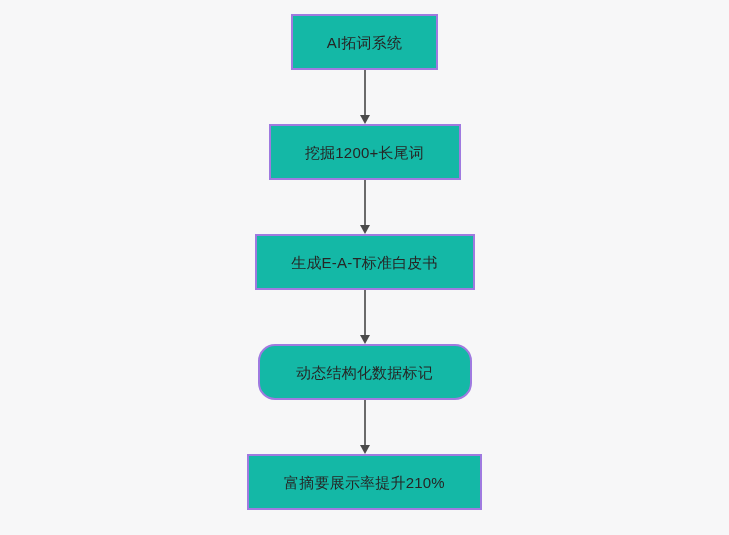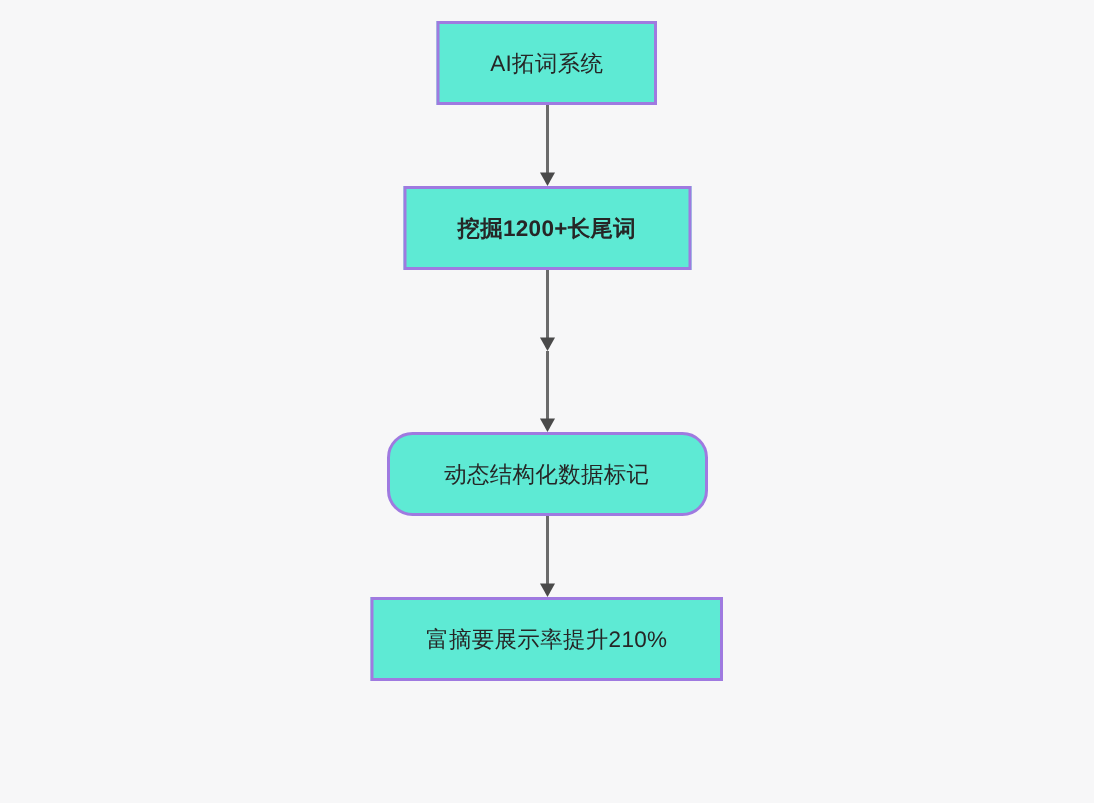--- a/index.html
+++ b/index.html
@@ -26,36 +26,36 @@
     top: 0;
     width: 729px;
     height: 535px;
     display: flex;
     flex-direction: column;
     align-items: center;
   }
 
   .node {
     box-sizing: border-box;
-    background: #5eead4;
+    background: #14b8a6;
     border: 2px solid #9f7ae0;
     color: #262626;
     font-size: 15px;
     line-height: 1;
     letter-spacing: 0.2px;
     display: flex;
     align-items: center;
     justify-content: center;
     height: 56px;
     text-align: center;
     white-space: nowrap;
   }
 
   .node-0 { width: 147px; margin-top: 14px; }
-  .node-1 { width: 192px; font-weight: bold; }
+  .node-1 { width: 192px; }
   .node-2 { width: 220px; }
   .node-3 { width: 214px; border-radius: 17px; }
   .node-4 { width: 235px; }
 
   .connector {
     position: relative;
     width: 14px;
     height: 54px;
     flex: none;
   }
@@ -97,20 +97,23 @@
 
     <div class="node node-1">
       <span>挖掘1200+长尾词</span>
     </div>
 
     <div class="connector">
       <span class="line"></span>
       <span class="head"></span>
     </div>
 
+    <div class="node node-2">
+      <span>生成E-A-T标准白皮书</span>
+    </div>
 
     <div class="connector">
       <span class="line"></span>
       <span class="head"></span>
     </div>
 
     <div class="node node-3">
       <span>动态结构化数据标记</span>
     </div>
 

